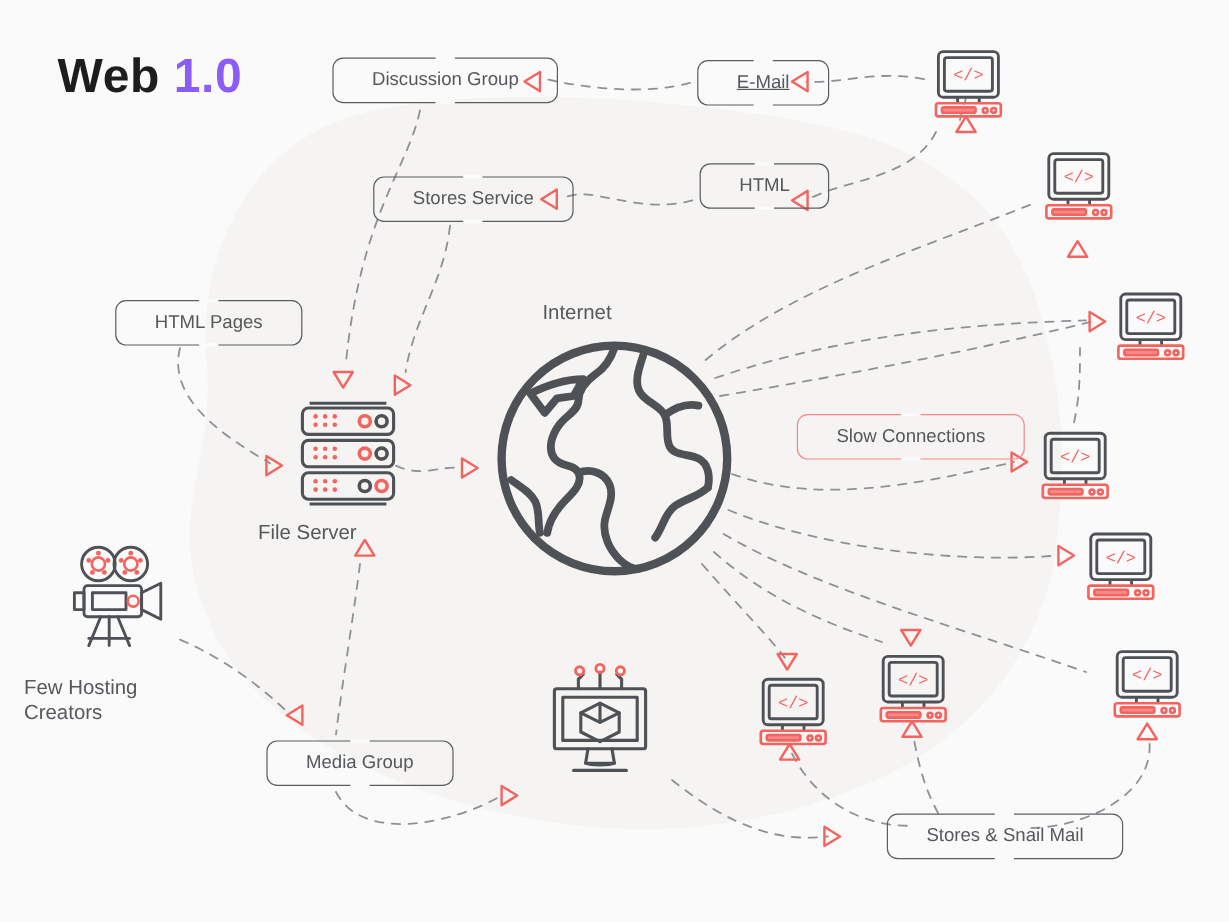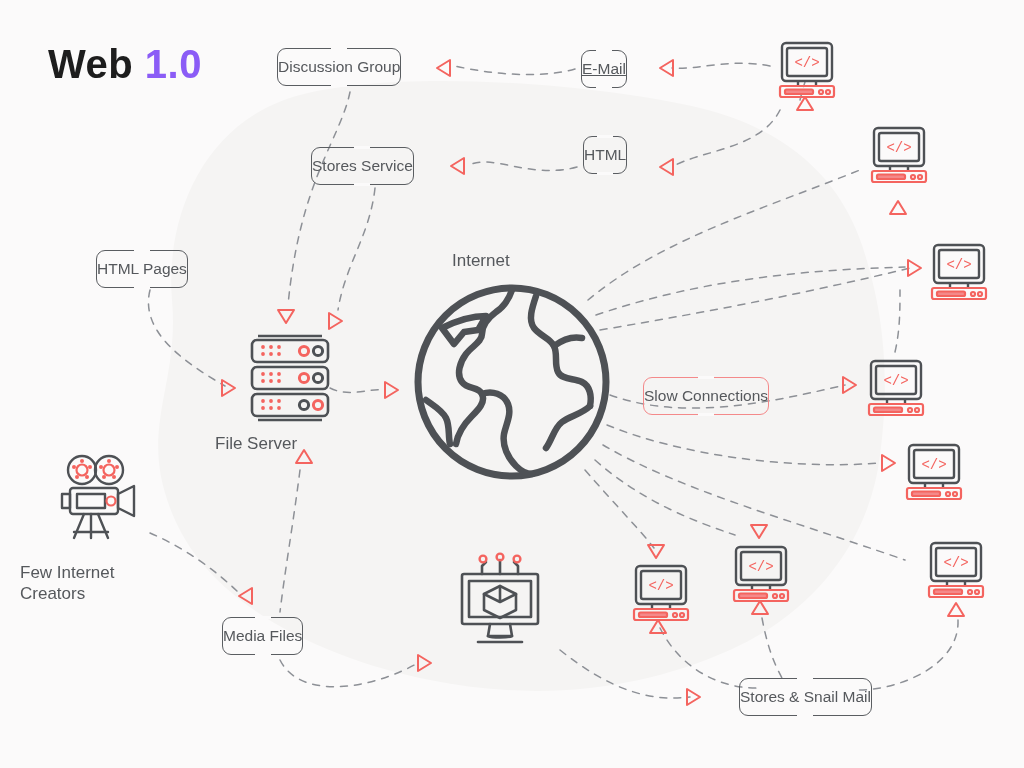--- a/index.html
+++ b/index.html
@@ -18,21 +18,21 @@
     color:#1d1d1d;line-height:1;white-space:nowrap;
   }
   .title .ver{color:#8b5cf6;}
   
   .boxlabel{
     position:absolute;
     border:1.6px solid #5a5d61;
     border-radius:9px;
     color:#55585c;
     font-size:15.5px;
-    padding:10px 0;
+    padding:10px 32px;
     background:transparent;
     white-space:nowrap;
     line-height:1;
     box-sizing:border-box;
   }
   .boxlabel.red{border-color:#f4898a;color:#55585c;}
   
   .boxlabel::before,.boxlabel::after{
     content:"";position:absolute;left:50%;transform:translateX(-50%);
     width:16px;height:3px;background:#fbfafa;
@@ -131,22 +131,22 @@
   <div class="title">
     <span>Web</span>
     <span class="ver">1.0</span>
   </div>
 
   <div class="boxlabel" style="left:277px;top:48px;">Discussion Group</div>
   <div class="boxlabel" style="left:581px;top:50px;text-decoration:underline;">E-Mail</div>
   <div class="boxlabel" style="left:311px;top:147px;">Stores Service</div>
   <div class="boxlabel" style="left:583px;top:136px;">HTML</div>
   <div class="boxlabel" style="left:96px;top:250px;">HTML Pages</div>
-  <div class="boxlabel red" style="left:643px;top:345px;margin-top:32px;">Slow Connections</div>
-  <div class="boxlabel" style="left:222px;top:617px;">Media Files</div>
+  <div class="boxlabel red" style="left:664px;top:345px;">Slow Connections</div>
+  <div class="boxlabel" style="left:222px;top:617px;">Media Group</div>
   <div class="boxlabel" style="left:707px;top:678px;margin-left:32px;">Stores &amp; Snail Mail</div>
 
   <div class="plainlabel" style="left:452px;top:250px;width:120px;">Internet</div>
 
   <svg class="icon-wrap" style="left:412px;top:282px;" width="200" height="200" viewBox="0 0 200 200">
     <circle cx="100" cy="100" r="94" fill="none" stroke="#4e5155" stroke-width="7"></circle>
     <g fill="none" stroke="#4e5155" stroke-width="6.5" stroke-linecap="round" stroke-linejoin="round">
       <path d="M30,46 C46,38 62,34 74,34 L66,48 L52,50 L42,62 Z"></path>
       <path d="M100,8 C96,20 90,26 84,30 C76,36 70,44 70,52 C70,60 60,64 54,72
                C48,80 44,92 50,100 C56,108 66,104 70,112 C74,120 66,128 60,134
@@ -229,21 +229,21 @@
         <circle cx="35" cy="25" r="2"></circle>
       <circle cx="25" cy="25" r="2"></circle>
         <circle cx="22" cy="15" r="2"></circle>
       <circle cx="57" cy="9" r="2"></circle>
         <circle cx="65" cy="15" r="2"></circle>
         <circle cx="62" cy="25" r="2"></circle>
       <circle cx="52" cy="25" r="2"></circle>
         <circle cx="49" cy="15" r="2"></circle>
     </g>
   </svg>
-  <div class="plainlabel" style="left:20px;top:562px;width:160px;">Few Internet
+  <div class="plainlabel" style="left:20px;top:562px;width:160px;">Few Hosting
 Creators</div>
 
   <svg class="icon-wrap" style="left:452px;top:552px;" width="96" height="96" viewBox="0 0 96 96">
     <g fill="none" stroke="#4e5155" stroke-width="2.6" stroke-linejoin="round" stroke-linecap="round">
       <rect x="10" y="22" width="76" height="50" rx="2"></rect>
       <rect x="17" y="29" width="62" height="36"></rect>
       <path d="M38,72 L36,84 L60,84 L58,72"></path>
       <path d="M26,90 L70,90"></path>
       <path d="M36,84 C40,86 56,86 60,84"></path>
 

